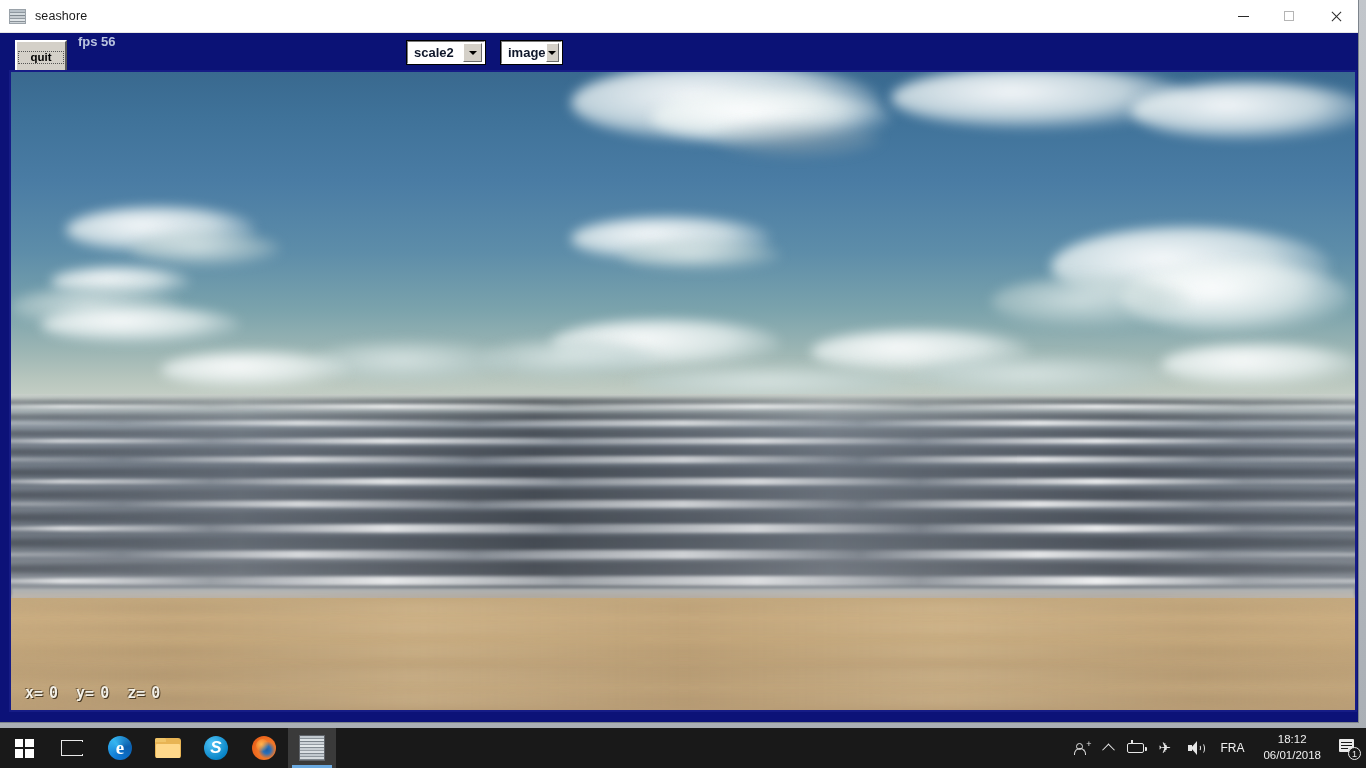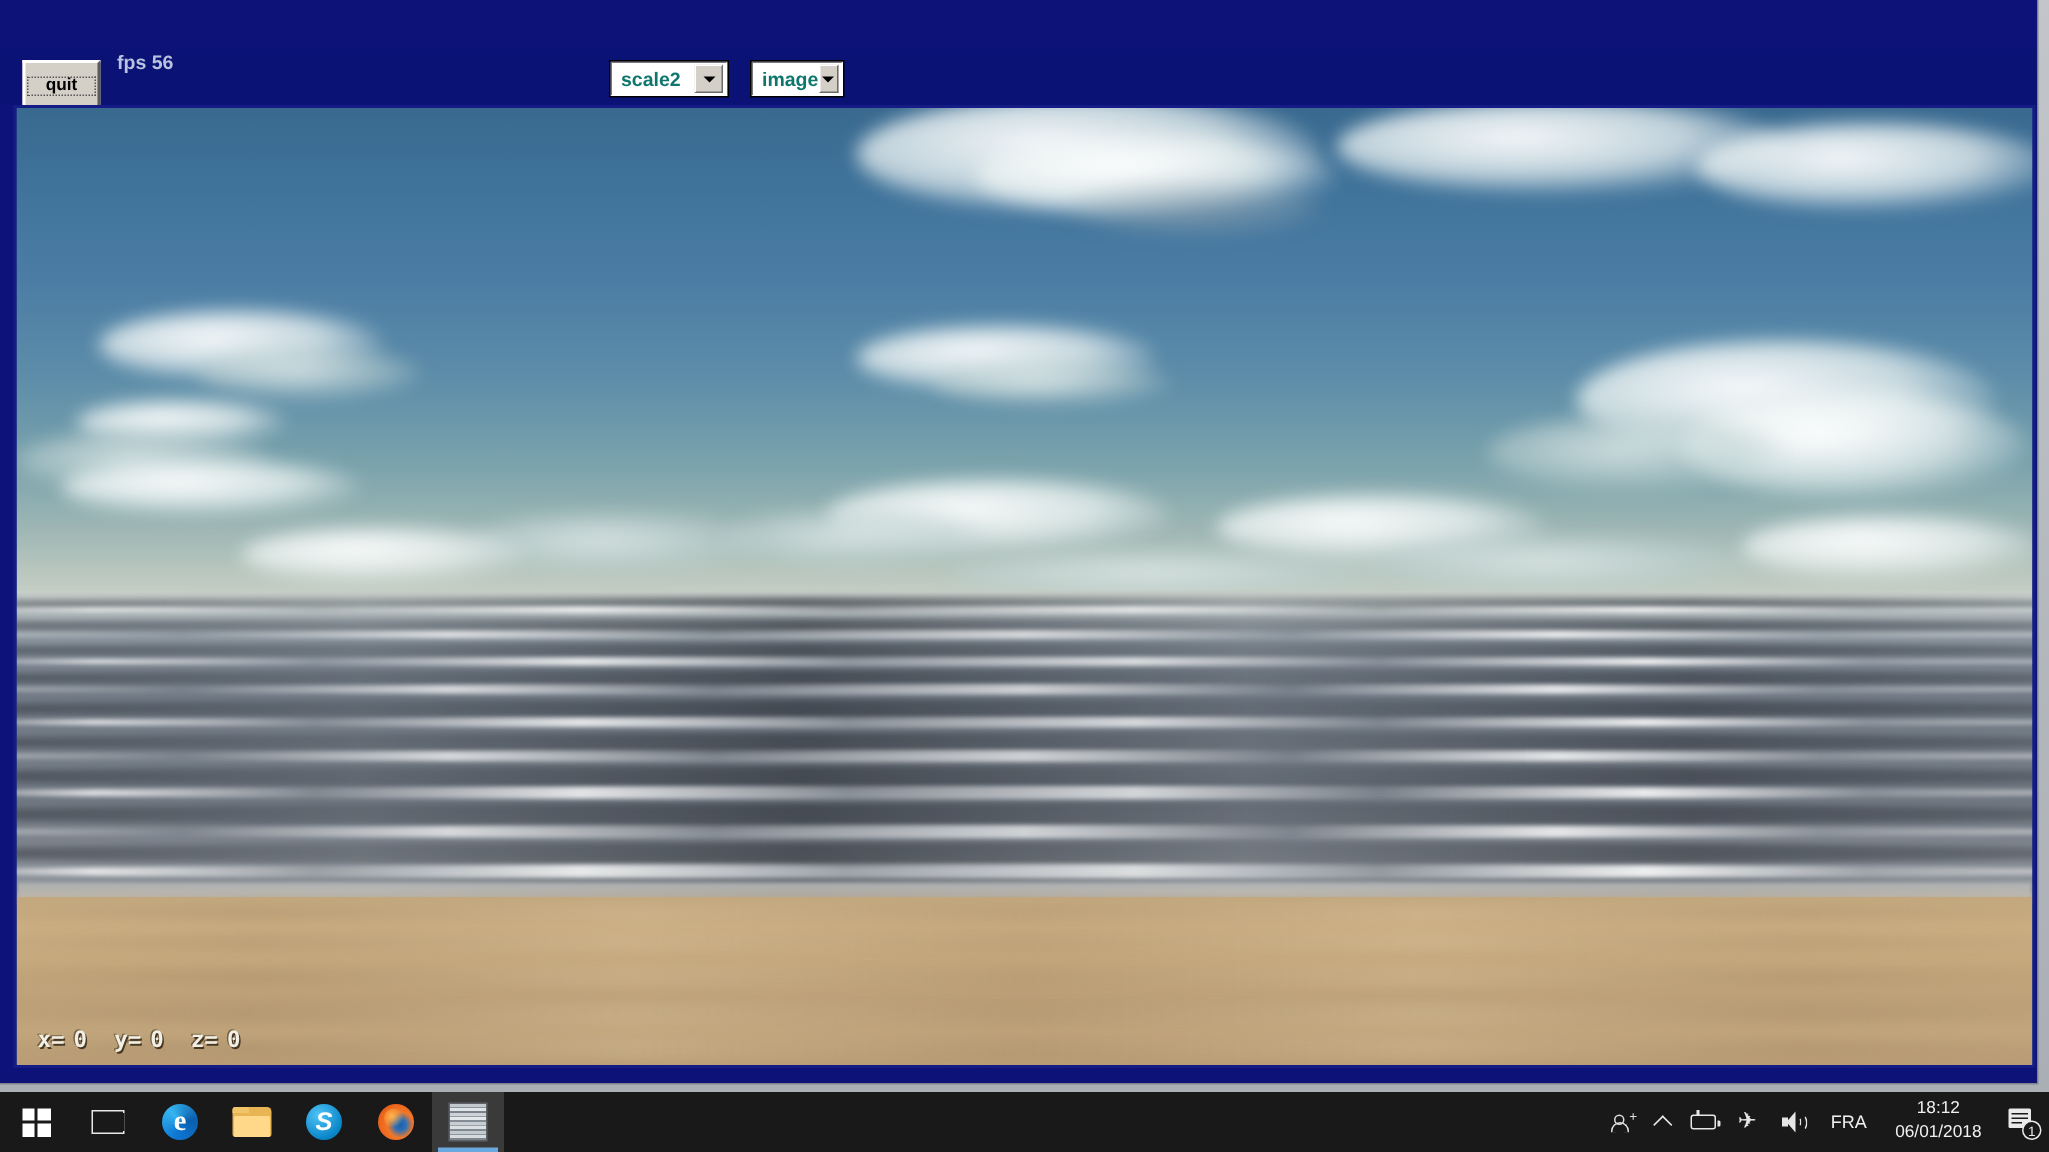--- a/index.html
+++ b/index.html
@@ -91,21 +91,21 @@
 
   .combo {
     position:absolute; top:8px; height:23px;
     background:#ffffff;
     border-top:1px solid #7a7a7a; border-left:1px solid #7a7a7a;
     border-right:1px solid #ffffff; border-bottom:1px solid #ffffff;
     outline:1px solid #000;
     display:flex; align-items:center;
   }
   .combo-label {
-    flex:1; padding-left:6px; font-size:13px; font-weight:bold; color:#0f766e;
+    flex:1; padding-left:6px; font-size:13px; font-weight:bold; color:#0f172a;
     font-family:"Liberation Sans", sans-serif; white-space:nowrap;
   }
   .combo-arrow-box {
     width:19px; height:19px; margin-right:2px;
     background:#d4d0c8;
     border-top:1px solid #ffffff; border-left:1px solid #ffffff;
     border-right:1px solid #6b6b6b; border-bottom:1px solid #6b6b6b;
     display:flex; align-items:center; justify-content:center;
   }
   .arrow-down {
@@ -401,20 +401,35 @@
     font-size:9px; display:flex; align-items:center; justify-content:center;
   }
 </style>
 </head>
 <body>
 
 <div id="desktop">
 
   <div id="window">
 
+    <div id="titlebar">
+      <div id="title-icon"></div>
+      <div id="title-text">seashore</div>
+      <div id="winbtns">
+        <div class="winbtn" id="btn-min">
+          <span class="glyph-min"></span>
+        </div>
+        <div class="winbtn" id="btn-max">
+          <span class="glyph-max"></span>
+        </div>
+        <div class="winbtn" id="btn-close">
+          <span class="glyph-close"></span>
+        </div>
+      </div>
+    </div>
 
     <div id="toolbar">
 
       <div id="quit-btn">
         <div id="quit-inner">quit</div>
       </div>
 
       <div id="fps-wrap">fps 56</div>
 
       <div class="combo" id="combo-scale">

